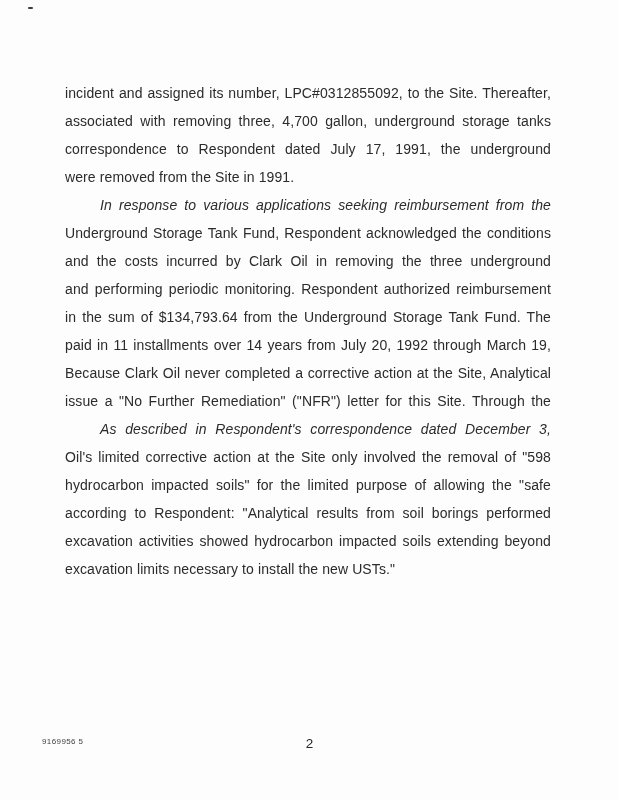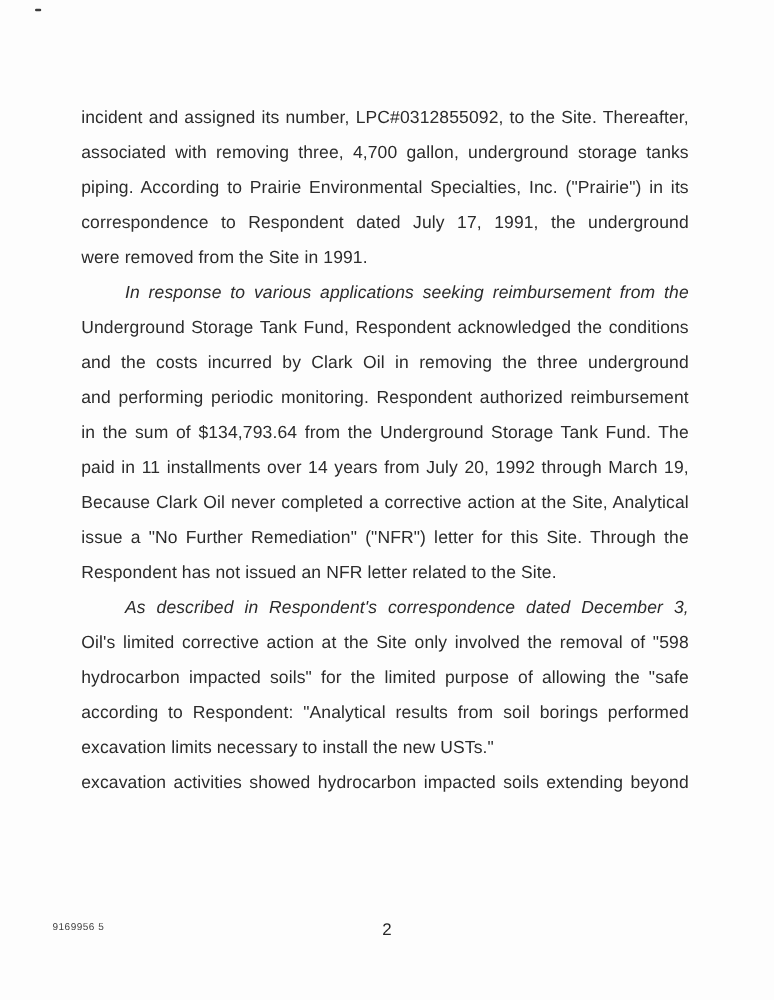--- a/index.html
+++ b/index.html
@@ -79,44 +79,42 @@
 
 <div class="page">
 
   <div class="scan-mark"></div>
 
   <div class="text-block">
 
     <div>
       <div class="line">incident and assigned its number, LPC#0312855092, to the Site.  Thereafter, limited</div>
       <div class="line">associated with removing three, 4,700 gallon, underground storage tanks and related</div>
-      <div class="line">piping.  According to Prairie Environmental Specialties, Inc. ("Prairie") in its</div>
       <div class="line">correspondence to Respondent dated July 17, 1991, the underground storage tanks</div>
       <div class="line last">were removed from the Site in 1991.</div>
     </div>
 
     <div>
       <div class="line indent">In response to various applications seeking reimbursement from the</div>
       <div class="line">Underground Storage Tank Fund, Respondent acknowledged the conditions at the Site</div>
       <div class="line">and the costs incurred by Clark Oil in removing the three underground required tanks</div>
       <div class="line">and performing periodic monitoring.  Respondent authorized reimbursement to Clark Oil</div>
       <div class="line">in the sum of $134,793.64 from the Underground Storage Tank Fund.  The money was</div>
       <div class="line">paid in 11 installments over 14 years from July 20, 1992 through March 19, 2004</div>
       <div class="line">Because Clark Oil never completed a corrective action at the Site, Analytical did not</div>
       <div class="line">issue a "No Further Remediation" ("NFR") letter for this Site.  Through the date hereof,</div>
-      <div class="line last">Respondent has not issued an NFR letter related to the Site.</div>
     </div>
 
     <div>
       <div class="line indent">As described in Respondent's correspondence dated December 3, 1992, Clark</div>
       <div class="line">Oil's limited corrective action at the Site only involved the removal of "598 cubic yards of</div>
       <div class="line">hydrocarbon impacted soils" for the limited purpose of allowing the "safe installation of</div>
       <div class="line">according to Respondent: "Analytical results from soil borings performed prior to the</div>
+      <div class="line">excavation activities showed hydrocarbon impacted soils extending beyond the</div>
       <div class="line last">excavation limits necessary to install the new USTs."</div>
-      <div class="line">excavation activities showed hydrocarbon impacted soils extending beyond the</div>
     </div>
 
   </div>
 
   <div class="footer-id">9169956 5</div>
   <div class="page-number">2</div>
 
 </div>
 
 </body></html>

